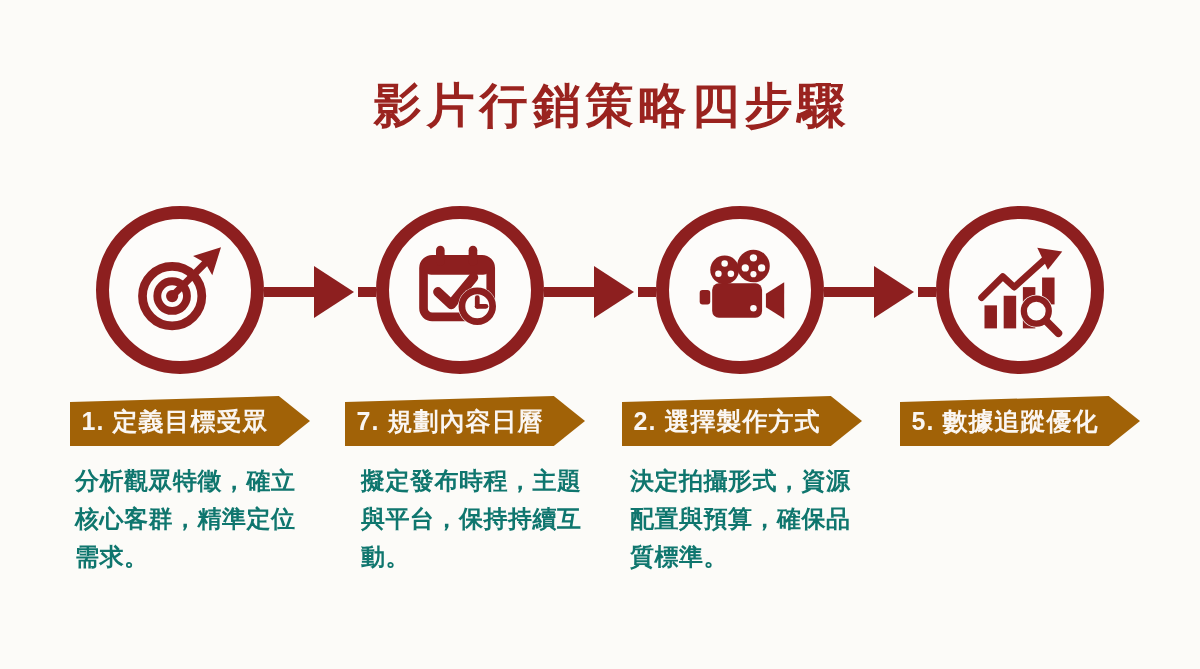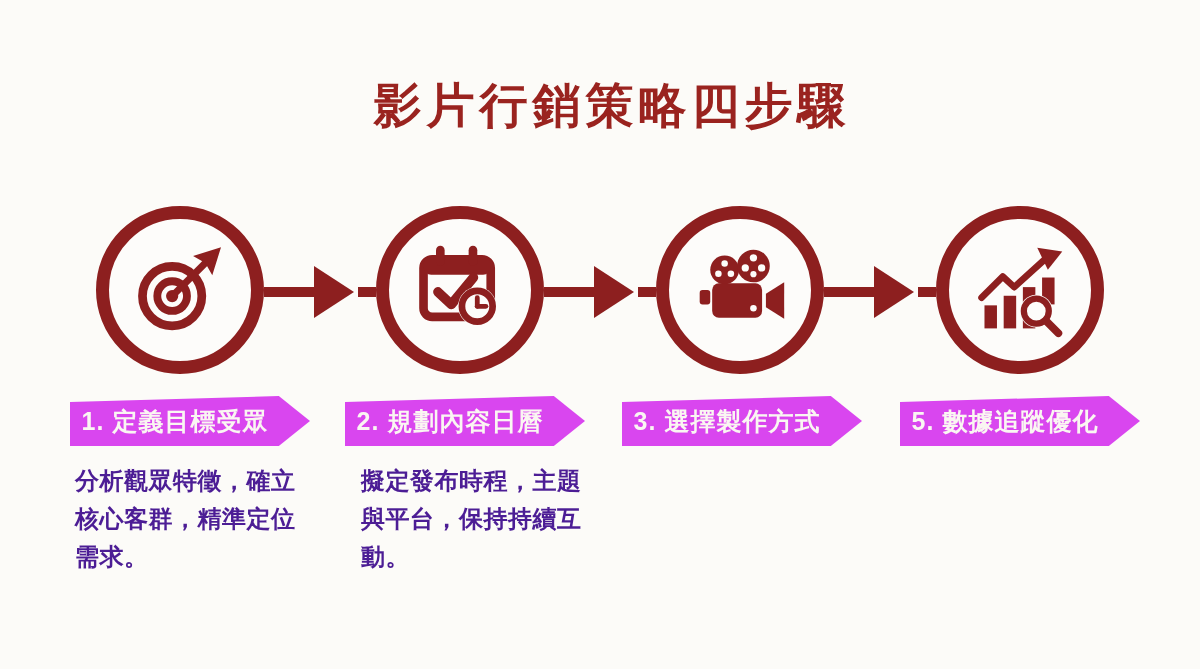--- a/index.html
+++ b/index.html
@@ -54,21 +54,21 @@
   }
   .a1 { left: 264px; }
   .a2 { left: 544px; }
   .a3 { left: 824px; }
 
   .step-banner {
     position: absolute;
     top: 396px;
     width: 240px;
     height: 50px;
-    background: #d946ef;
+    background: #a16207;
     clip-path: polygon(0 12%, 87% 0%, 100% 50%, 87% 100%, 0 100%);
     display: flex;
     align-items: center;
     justify-content: center;
     padding-right: 30px;
     box-sizing: border-box;
   }
   .step-banner span {
     color: #faf6f2;
     font-size: 25px;
@@ -82,21 +82,21 @@
   .b4 { left: 900px; }
 
   .step-desc {
     position: absolute;
     top: 462px;
     width: 238px;
     font-size: 24px;
     font-weight: 700;
     line-height: 38px;
     letter-spacing: 0.5px;
-    color: #4c1d95;
+    color: #0f766e;
     text-align: left;
   }
   .d1 { left: 75px; }
   .d2 { left: 361px; }
   .d3 { left: 630px; }
   .d4 { left: 908px; }
 
   .icon-fill   { fill: #8d1f1f; }
   .icon-stroke { stroke: #8d1f1f; fill: none; }
   .icon-white  { fill: #fdfcfa; }
@@ -179,25 +179,26 @@
       <circle class="icon-white" cx="67" cy="72" r="17"></circle>
       <circle class="icon-stroke" cx="67" cy="72" r="13" stroke-width="6.5"></circle>
       <line class="icon-stroke" x1="77" y1="82" x2="90" y2="95" stroke-width="8" stroke-linecap="round"></line>
     </svg>
   </div>
 
   <div class="step-banner b1">
     <span>1. 定義目標受眾</span>
   </div>
   <div class="step-banner b2">
-    <span>2. 規劃內容日曆</span>
+    <span>7. 規劃內容日曆</span>
   </div>
   <div class="step-banner b3">
-    <span>3. 選擇製作方式</span>
+    <span>2. 選擇製作方式</span>
   </div>
   <div class="step-banner b4">
     <span>5. 數據追蹤優化</span>
   </div>
 
   <div class="step-desc d1">分析觀眾特徵，確立核心客群，精準定位需求。</div>
   <div class="step-desc d2">擬定發布時程，主題與平台，保持持續互動。</div>
+  <div class="step-desc d3">決定拍攝形式，資源配置與預算，確保品質標準。</div>
 
 </div>
 
 </body></html>

